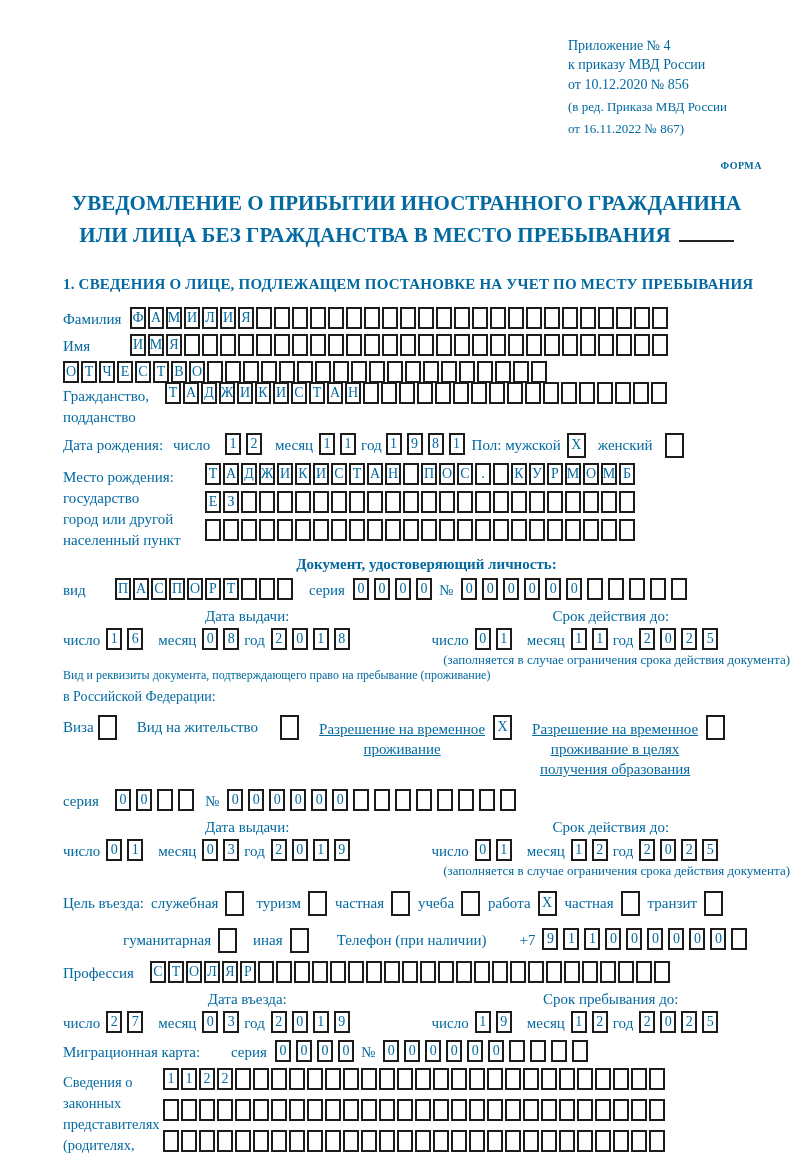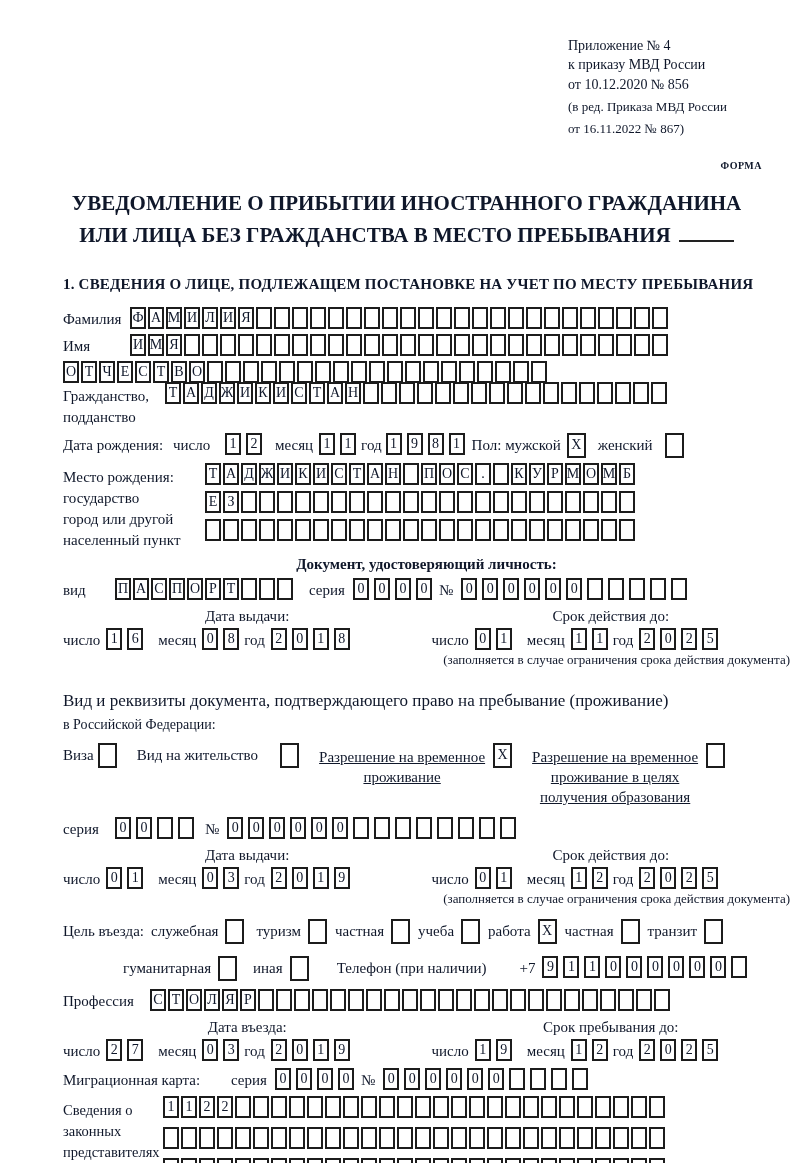--- a/index.html
+++ b/index.html
@@ -1,21 +1,21 @@
 <!DOCTYPE html>
 <html><head>
 <meta charset="utf-8">
 <style>
   * { margin:0; padding:0; box-sizing:border-box; }
   html,body { background:#fff; }
   .page {
     position:relative;
     width:800px; height:1163px;
     background:#fff;
-    color:#0f172a;
+    color:#0369a1;
     font-family:"Liberation Serif", serif;
     padding:36px 10px 0 63px;
     overflow:hidden;
   }
   
   .top-right { width:200px; margin-left:auto; margin-right:22px; font-size:14px; line-height:1.38; }
   .top-right .small { font-size:13px; margin-top:4px; }
   .forma { text-align:right; margin-right:28px; font-weight:bold; font-size:10px; margin-top:22px; letter-spacing:.5px; }
   
   .title { text-align:center; font-weight:bold; font-size:21px; line-height:1.55; margin-top:16px; margin-right:40px; }
@@ -420,21 +420,21 @@
         <div class="cells spaced">
             <span class="cell">2</span>
             <span class="cell">0</span>
             <span class="cell">2</span>
             <span class="cell">5</span>
           </div>
       </div>
     </div>
     <div class="fine-print">(заполняется в случае ограничения срока действия документа)</div>
 
-    <div style="font-size:17px;margin-top:23px">Вид и реквизиты документа, подтверждающего право на пребывание (проживание)</div>
+    <div style="font-size:12px;margin-top:0">Вид и реквизиты документа, подтверждающего право на пребывание (проживание)</div>
     <div style="font-size:14px;margin-top:6px">в Российской Федерации:</div>
 
     <div class="cb-row">
       <div class="cb-item">
         <div class="cb-lbl" style="margin-right:4px">Виза</div>
         <span class="cell big"></span>
       </div>
       <div class="gap18"></div>
       <div class="cb-item">
         <div class="cb-lbl">Вид на жительство</div>

